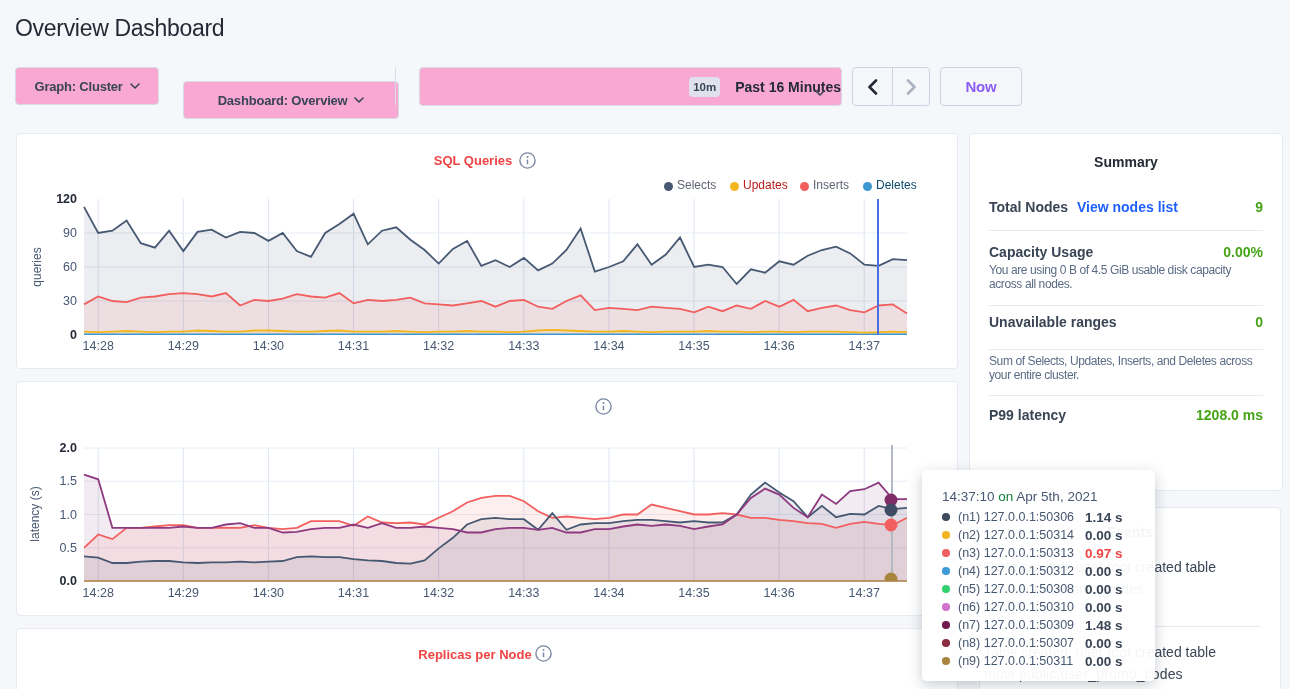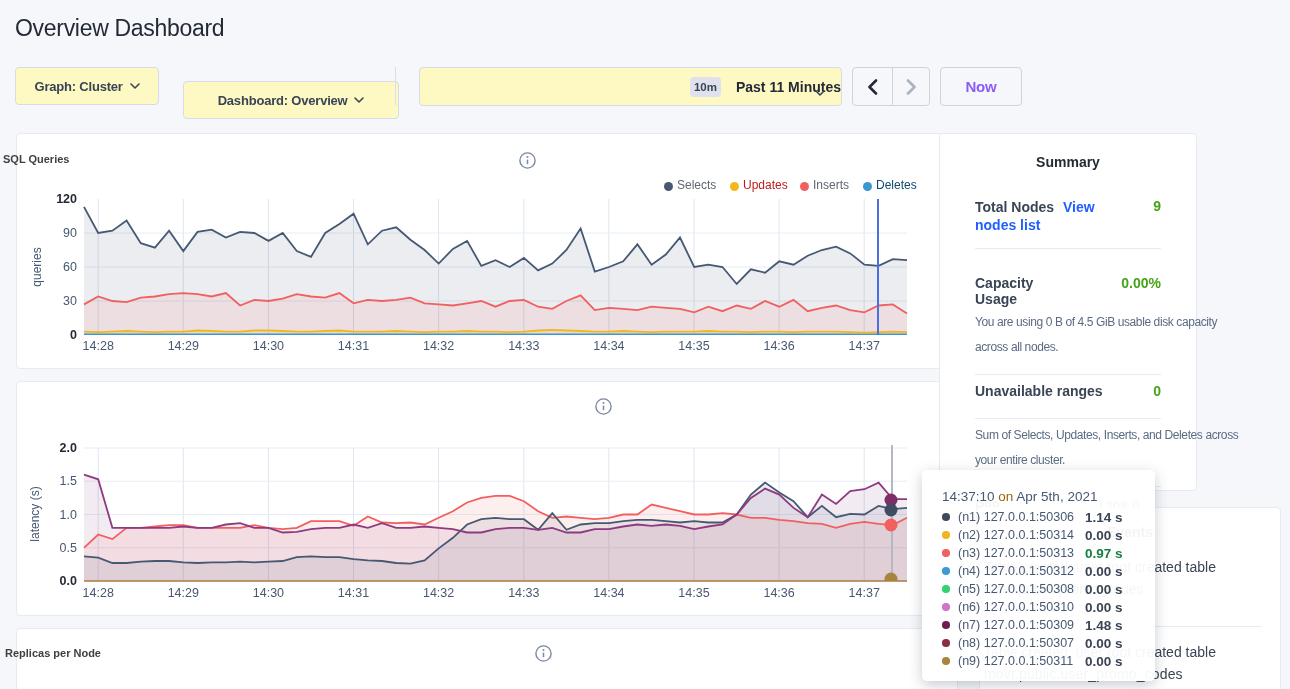--- a/index.html
+++ b/index.html
@@ -1,42 +1,42 @@
 <!DOCTYPE html>
 <html><head><meta charset="utf-8"><style>
 * { margin:0; padding:0; box-sizing:border-box; }
 html,body { width:1290px; height:689px; overflow:hidden; background:#f5f7fa;
   font-family:"Liberation Sans", sans-serif; }
 .card { position:absolute; background:#fff; border:1px solid #e7eaf0; border-radius:4px; }
-.btn { position:absolute; background:#fef9c3; border:1px solid #d5dbe7; border-radius:4px;
+.btn { position:absolute; background:#f9a8d4; border:1px solid #d5dbe7; border-radius:4px;
   display:flex; align-items:center; justify-content:center; font-weight:bold;
   font-size:13px; letter-spacing:-0.2px; color:#394455; }
-.ctitle { position:absolute; width:100%; text-align:left; font-weight:bold;
-  font-size:11px; color:#404040; }
-.srow { display:flex; justify-content:space-between; align-items:flex-start;gap:48px; }
+.ctitle { position:absolute; width:100%; text-align:center; font-weight:bold;
+  font-size:13px; color:#ef4444; }
+.srow { display:flex; justify-content:space-between; align-items:center;gap:48px; }
 .slabel { font-weight:bold; font-size:14px; color:#394455; }
 .sgreen { font-weight:bold; font-size:14px; color:#44a416; }
-.sdesc { font-size:12px; letter-spacing:-0.4px; white-space:nowrap; color:#5b6b84; line-height:25px; margin-top:3px; }
+.sdesc { font-size:12px; letter-spacing:-0.4px; white-space:nowrap; color:#5b6b84; line-height:14px; margin-top:3px; }
 .hr { border:none; border-top:1px solid #e7eaf0; margin:0; }
 .ev { margin-left:-15px; font-size:14px; color:#394455; line-height:22px; }
 .evt { margin-left:-15px; font-size:12px; color:#9aa5b5; }
 </style></head>
 <body>
 <div style="position:absolute;left:15px;top:15px;font-size:23px;font-weight:500;color:#242a35;letter-spacing:-0.3px">Overview Dashboard</div>
 
 <div class="btn" style="left:15px;top:67px;width:144px;height:38px">Graph:&nbsp;Cluster&nbsp;&nbsp;<svg width="10" height="6" viewBox="0 0 10 6" style="vertical-align:middle">
       <path d="M1 1 L5 5 L9 1" fill="none" stroke="#394455" stroke-width="1.6" stroke-linecap="round" stroke-linejoin="round"></path>
     </svg></div>
 <div class="btn" style="left:183px;top:81px;width:216px;height:38px">Dashboard:&nbsp;Overview&nbsp;&nbsp;<svg width="10" height="6" viewBox="0 0 10 6" style="vertical-align:middle">
       <path d="M1 1 L5 5 L9 1" fill="none" stroke="#394455" stroke-width="1.6" stroke-linecap="round" stroke-linejoin="round"></path>
     </svg></div>
 <div style="position:absolute;left:395px;top:67px;width:1px;height:38px;background:#d9dee8"></div>
 <div class="btn" style="left:419px;top:67px;width:423px;height:39px;justify-content:flex-end;padding-left:8px">
   <span style="background:#dfe2ec;border-radius:4px;padding:4px 4px;font-size:11.5px;color:#394455;letter-spacing:0">10m</span>
-  <span style="margin-left:15px;font-size:14px;color:#242a35;letter-spacing:0">Past 11 Minutes</span>
+  <span style="margin-left:15px;font-size:14px;color:#242a35;letter-spacing:0">Past 16 Minutes</span>
   <span style="position:absolute;right:16px;top:16px"><svg width="10" height="6" viewBox="0 0 10 6" style="vertical-align:middle">
         <path d="M1 1 L5 5 L9 1" fill="none" stroke="#394455" stroke-width="1.6" stroke-linecap="round" stroke-linejoin="round"></path>
       </svg></span>
 </div>
 <div class="btn" style="left:852px;top:67px;width:78px;height:39px;background:transparent;border-color:#ccd3e2">
   <div style="position:absolute;left:38.5px;top:0;width:1px;height:37px;background:#ccd3e2"></div>
   <svg width="11" height="16" viewBox="0 0 11 16" style="position:absolute;left:14px;top:11px">
       <path d="M9 1.5 L2.5 8 L9 14.5" fill="none" stroke="#242a35" stroke-width="2.6" stroke-linecap="round" stroke-linejoin="round"></path>
     </svg>
   <svg width="11" height="16" viewBox="0 0 11 16" style="position:absolute;left:53px;top:11px">
@@ -162,28 +162,28 @@
 
 <div class="card" style="left:16px;top:628px;width:942px;height:120px">
   <div class="ctitle" style="top:18px;left:-12px">Replicas per Node</div>
   <svg width="17" height="17" style="position:absolute;left:518px;top:16px" viewBox="0 0 17 17">
       <circle cx="8.5" cy="8.5" r="7.6" fill="none" stroke="#7b88a1" stroke-width="1.4"></circle>
       <line x1="8.5" y1="7.6" x2="8.5" y2="12.2" stroke="#7b88a1" stroke-width="1.5"></line>
       <circle cx="8.5" cy="4.9" r="1" fill="#7b88a1"></circle>
     </svg>
 </div>
 
-<div class="card" style="left:939px;top:133px;width:258px;height:358px;padding:0 35px">
+<div class="card" style="left:969px;top:133px;width:314px;height:358px;padding:0 19px">
   <div style="text-align:center;font-weight:bold;font-size:14px;color:#242a35;margin-top:20px">Summary</div>
   <div class="srow" style="margin-top:28px">
     <span><span class="slabel">Total Nodes</span>&nbsp;&nbsp;<span style="font-weight:bold;font-size:14px;color:#1f5fff">View nodes list</span></span>
     <span class="sgreen">9</span>
   </div>
   <hr class="hr" style="margin-top:14px">
-  <div class="srow" style="margin-top:26px">
+  <div class="srow" style="margin-top:13px">
       <span class="slabel">Capacity Usage</span>
       <span class="sgreen">0.00%</span>
     </div>
   <div class="sdesc">You are using 0 B of 4.5 GiB usable disk capacity<br>across all nodes.</div>
   <hr class="hr" style="margin-top:14px">
   <div class="srow" style="margin-top:8px">
       <span class="slabel">Unavailable ranges</span>
       <span class="sgreen">0</span>
     </div>
   <hr class="hr" style="margin-top:19px">
@@ -199,30 +199,30 @@
   <div style="text-align:center;font-weight:bold;font-size:14px;color:#242a35;margin-top:16px">Events</div>
   <div class="ev" style="margin-top:16px">Table created: user root created table<br>movr.public.promo_codes</div>
   <div class="evt" style="margin-top:2px">14:22 on Apr 5th, 2021</div>
   <hr class="hr" style="margin-top:10px">
   <div class="ev" style="margin-top:14px">Table created: user root created table<br><span style="letter-spacing:0.15px">movr.public.user_promo_codes</span></div>
 
 </div>
 
 <div style="position:absolute;left:922px;top:470px;width:233px;height:211px;background:rgba(255,255,255,0.95);
      border-radius:5px;box-shadow:0 4px 14px rgba(40,50,70,0.25);z-index:10;font-size:12.5px;color:#475872">
-  <div style="position:absolute;left:20px;top:19px;white-space:nowrap;font-size:13.5px">14:37:10 <span style="color:#a16207">on</span> Apr 5th, 2021</div>
+  <div style="position:absolute;left:20px;top:19px;white-space:nowrap;font-size:13.5px">14:37:10 <span style="color:#15803d">on</span> Apr 5th, 2021</div>
   <div style="position:absolute;left:20px;top:43px;width:7.5px;height:7.5px;border-radius:50%;background:#3e4a5e"></div>
     <div style="position:absolute;left:36px;top:40px;white-space:nowrap">(n1) 127.0.0.1:50306</div>
     <div style="position:absolute;left:163px;top:39.5px;white-space:nowrap;font-weight:bold;color:#394455;font-size:13.5px">1.14 s</div>
     <div style="position:absolute;left:20px;top:61px;width:7.5px;height:7.5px;border-radius:50%;background:#f0b422"></div>
     <div style="position:absolute;left:36px;top:58px;white-space:nowrap">(n2) 127.0.0.1:50314</div>
     <div style="position:absolute;left:163px;top:57.5px;white-space:nowrap;font-weight:bold;color:#394455;font-size:13.5px">0.00 s</div>
     <div style="position:absolute;left:20px;top:79px;width:7.5px;height:7.5px;border-radius:50%;background:#f06060"></div>
     <div style="position:absolute;left:36px;top:76px;white-space:nowrap">(n3) 127.0.0.1:50313</div>
-    <div style="position:absolute;left:163px;top:75.5px;white-space:nowrap;font-weight:bold;color:#15803d;font-size:13.5px">0.97 s</div>
+    <div style="position:absolute;left:163px;top:75.5px;white-space:nowrap;font-weight:bold;color:#ef4444;font-size:13.5px">0.97 s</div>
     <div style="position:absolute;left:20px;top:97px;width:7.5px;height:7.5px;border-radius:50%;background:#3e9ad6"></div>
     <div style="position:absolute;left:36px;top:94px;white-space:nowrap">(n4) 127.0.0.1:50312</div>
     <div style="position:absolute;left:163px;top:93.5px;white-space:nowrap;font-weight:bold;color:#394455;font-size:13.5px">0.00 s</div>
     <div style="position:absolute;left:20px;top:115px;width:7.5px;height:7.5px;border-radius:50%;background:#34d173"></div>
     <div style="position:absolute;left:36px;top:112px;white-space:nowrap">(n5) 127.0.0.1:50308</div>
     <div style="position:absolute;left:163px;top:111.5px;white-space:nowrap;font-weight:bold;color:#394455;font-size:13.5px">0.00 s</div>
     <div style="position:absolute;left:20px;top:133px;width:7.5px;height:7.5px;border-radius:50%;background:#d073cd"></div>
     <div style="position:absolute;left:36px;top:130px;white-space:nowrap">(n6) 127.0.0.1:50310</div>
     <div style="position:absolute;left:163px;top:129.5px;white-space:nowrap;font-weight:bold;color:#394455;font-size:13.5px">0.00 s</div>
     <div style="position:absolute;left:20px;top:151px;width:7.5px;height:7.5px;border-radius:50%;background:#701c4e"></div>

